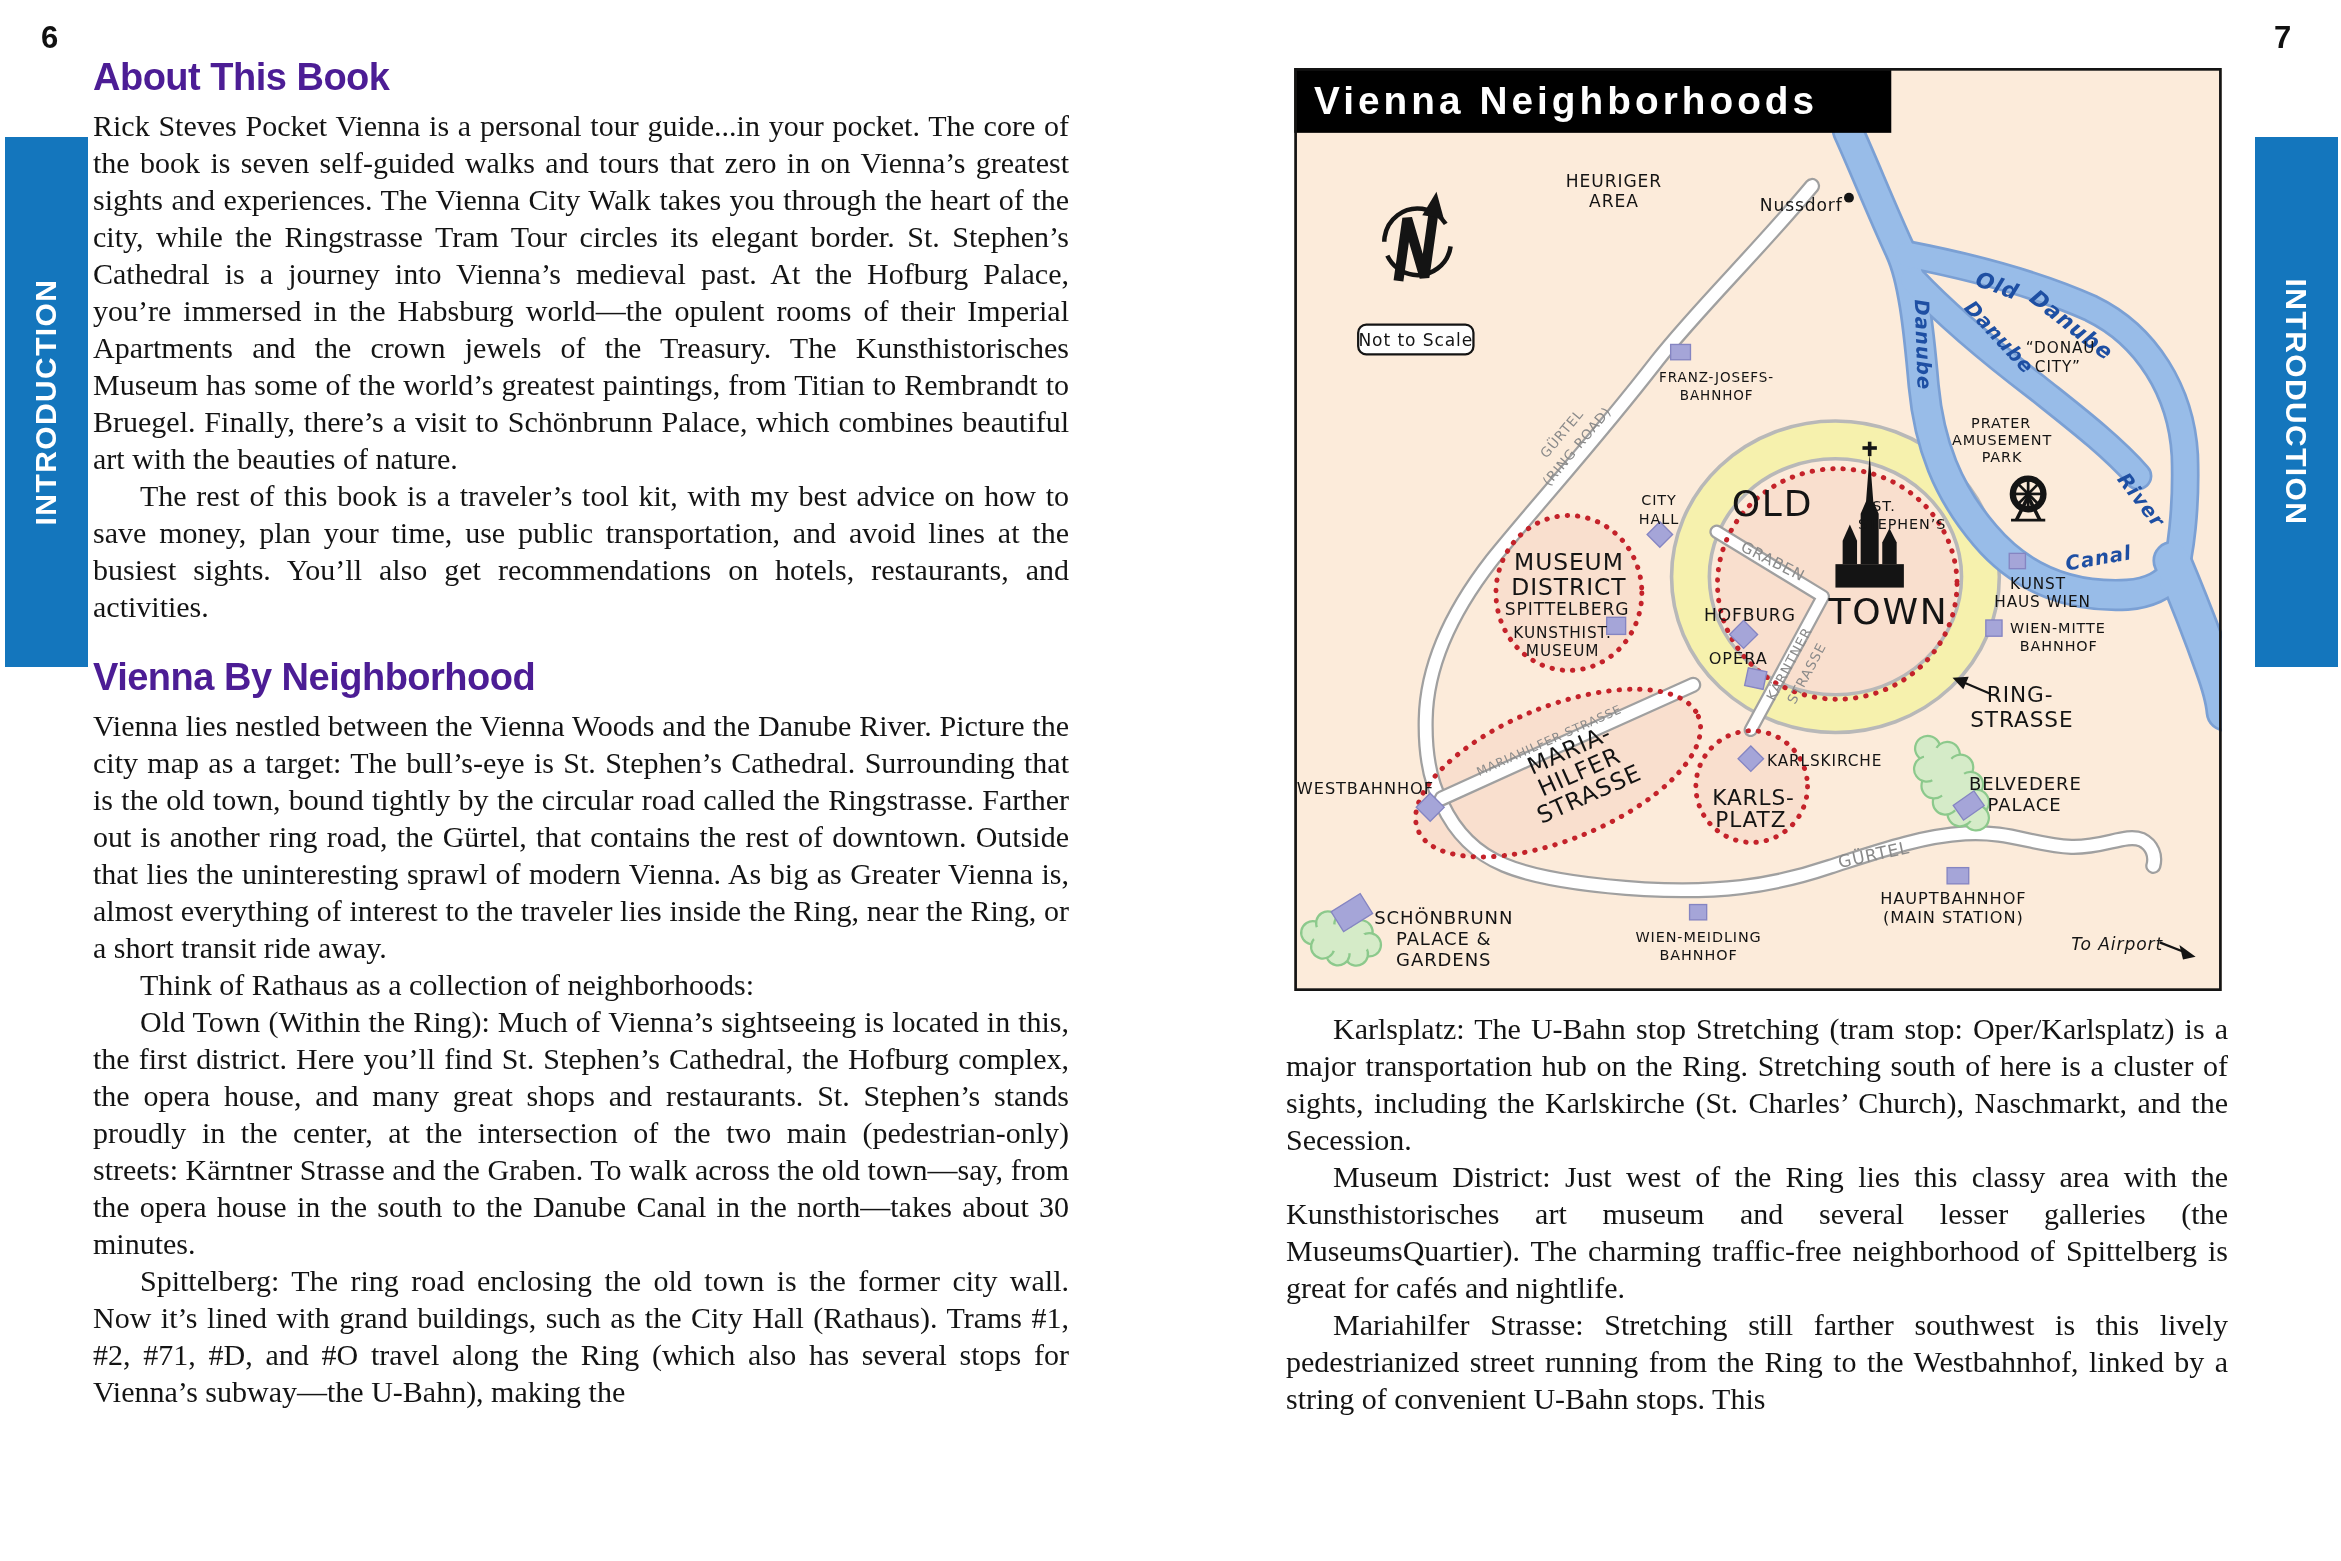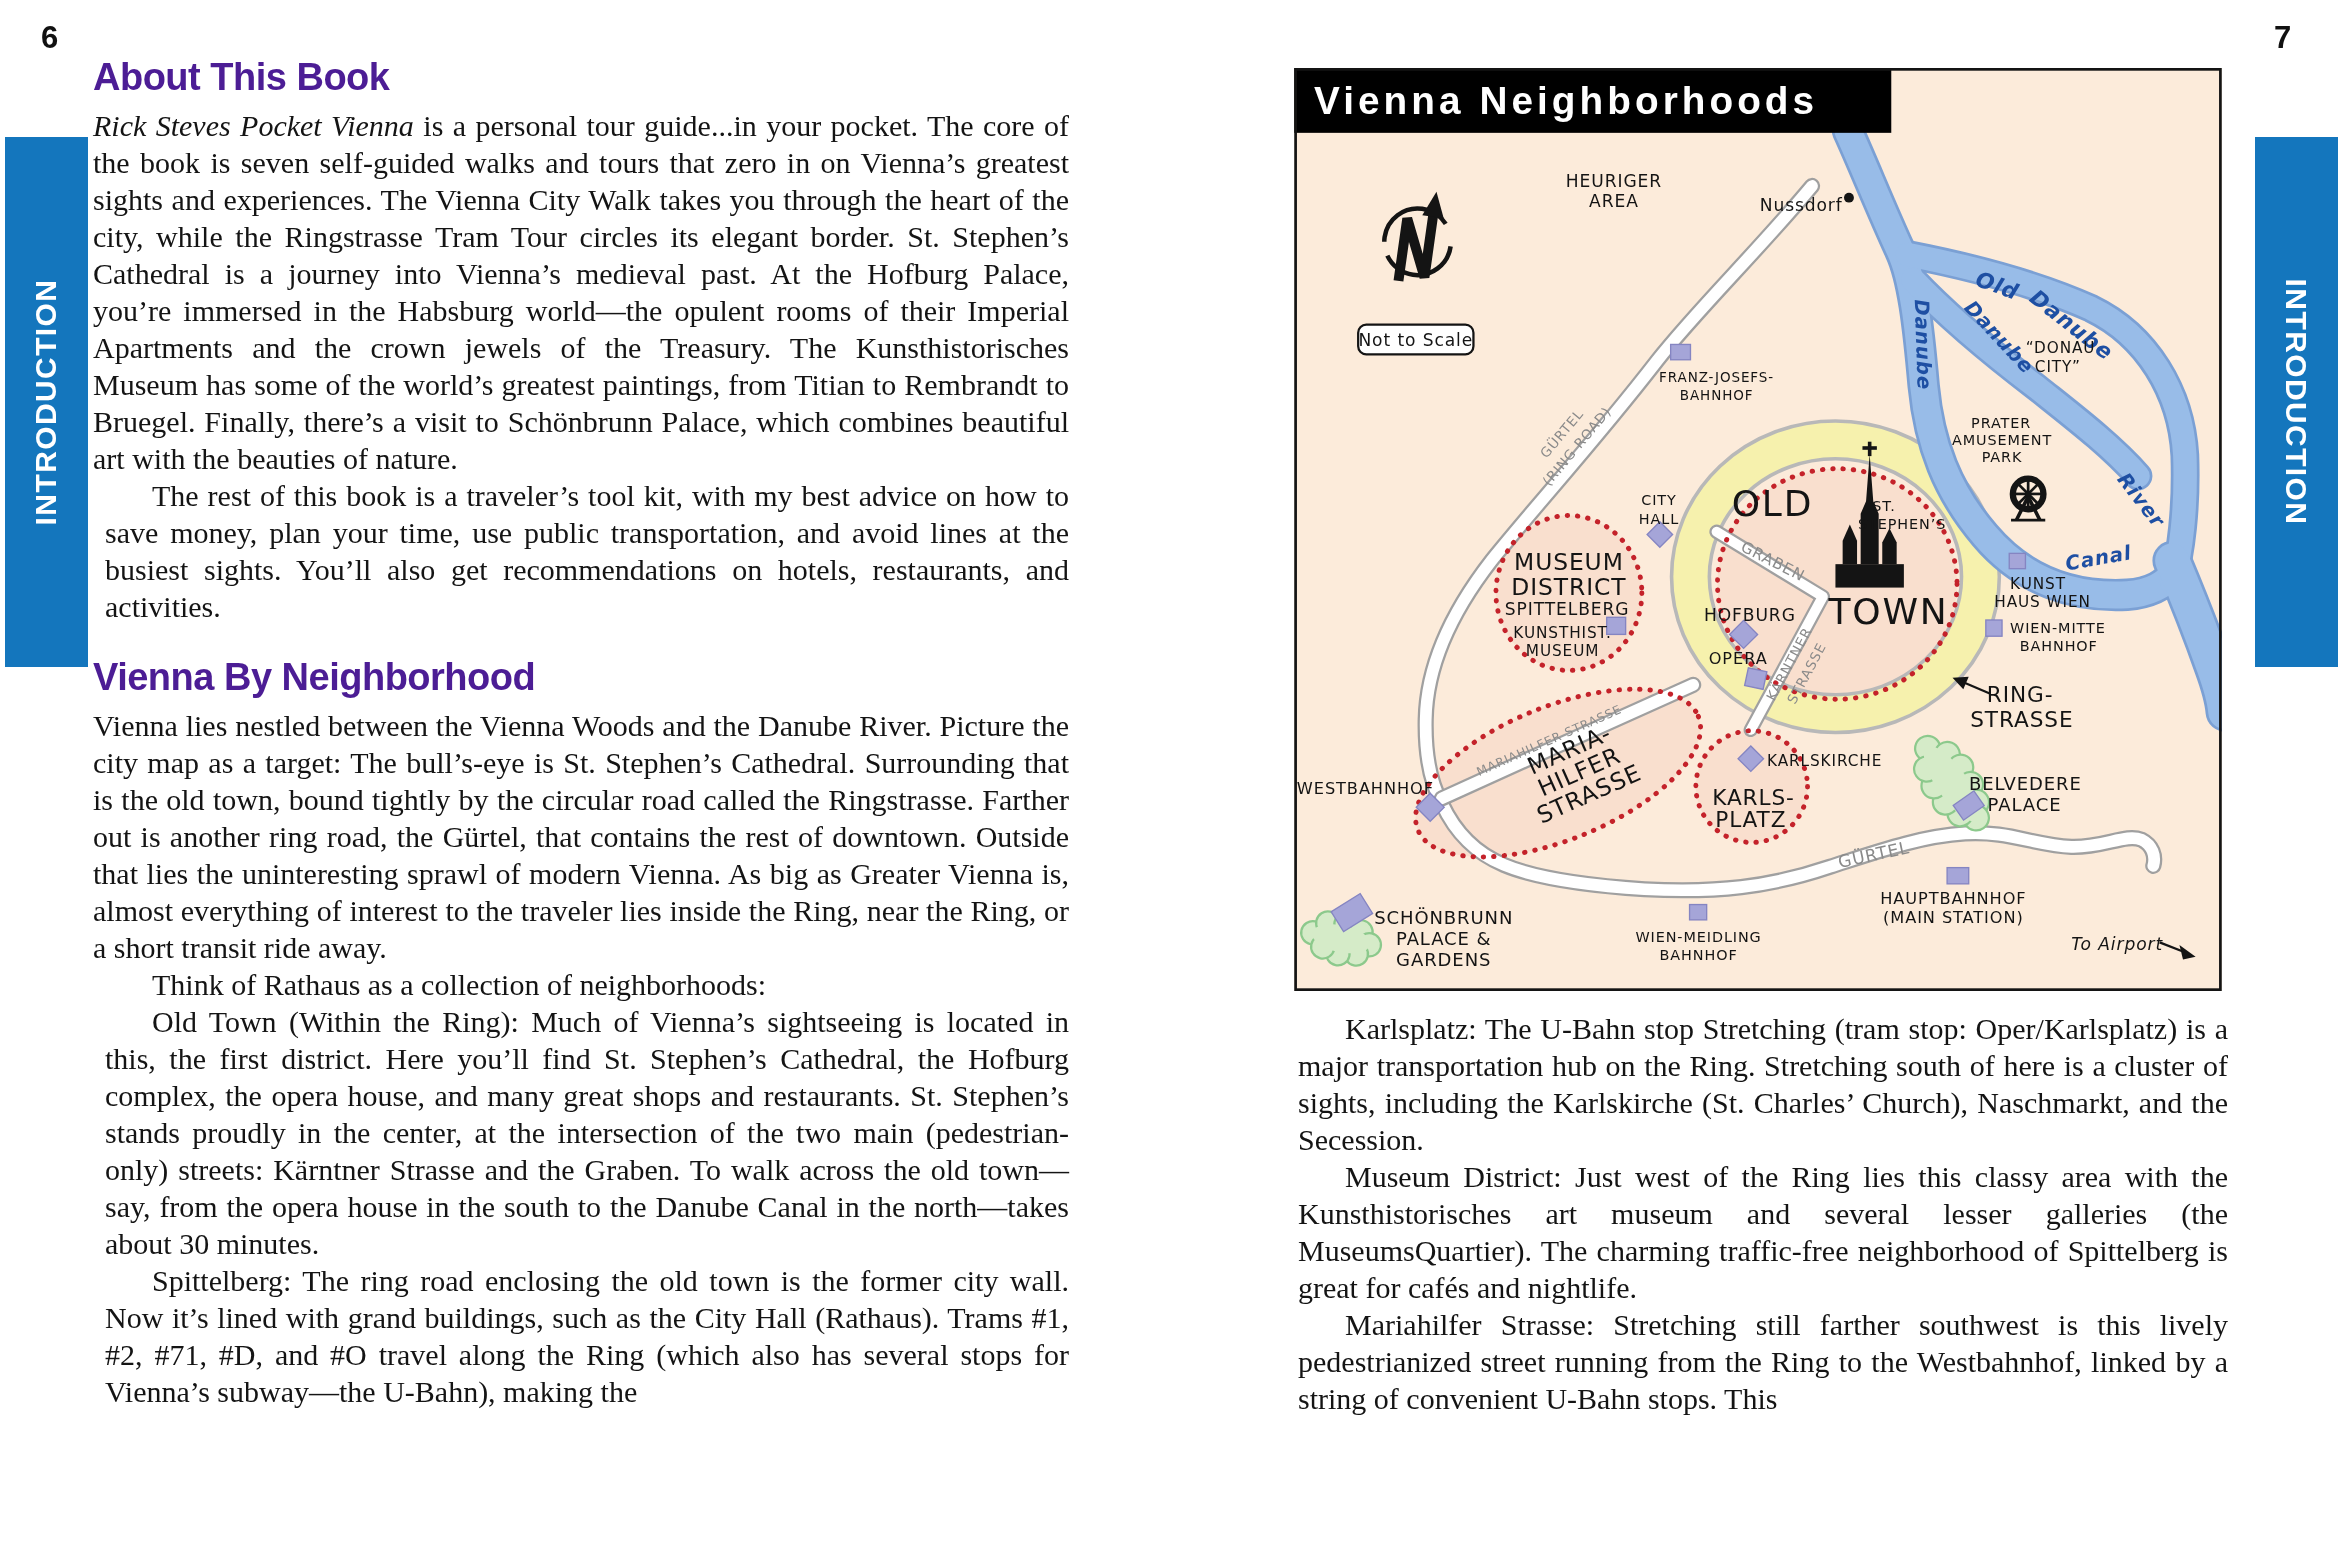--- a/index.html
+++ b/index.html
@@ -19,22 +19,22 @@
   .tab.left span{transform:rotate(-90deg);}
   .tab.right span{transform:rotate(90deg);}
 
   .col{position:absolute;text-align:justify;font-size:30px;line-height:37px;}
   .left-col{left:93px;top:58px;width:976px;}
   .right-col{left:1286px;top:1010px;width:942px;}
   h1{font:700 38px/1.05 "Liberation Sans",sans-serif;letter-spacing:-0.5px;
      margin:0 0 9px 0;text-align:left;color:#4c1d95;}
   h1.h2{margin-top:33px;}
   p{margin:0;}
-  .ind{text-indent:47px;margin-left:12px;}
-  .it{font-style:italic;margin-top:33px;}
+  .ind{text-indent:47px;}
+  .it{margin-top:33px;}
   b{font-weight:400;}
 
   .map-wrap{position:absolute;left:1294px;top:68px;width:928px;height:923px;}
 
   
   svg text{font-family:"DejaVu Sans",sans-serif;fill:#141414;letter-spacing:1px;}
   .ctr{text-anchor:middle;}
   .g{fill:#8a8a8a;}
   .riv{fill:#1E4FA3;font-style:italic;font-weight:700;letter-spacing:1px;}
   .f13{font-size:13.5px;} .f15{font-size:15px;} .f16{font-size:16px;}

